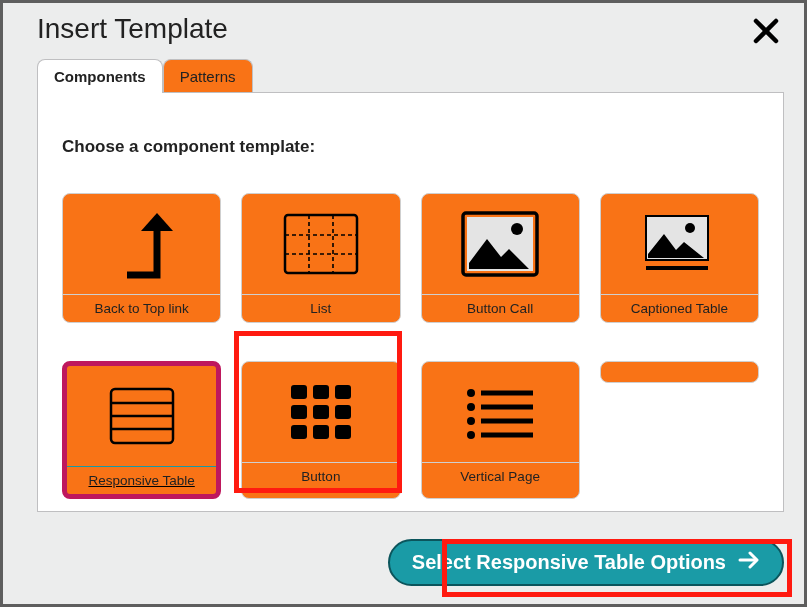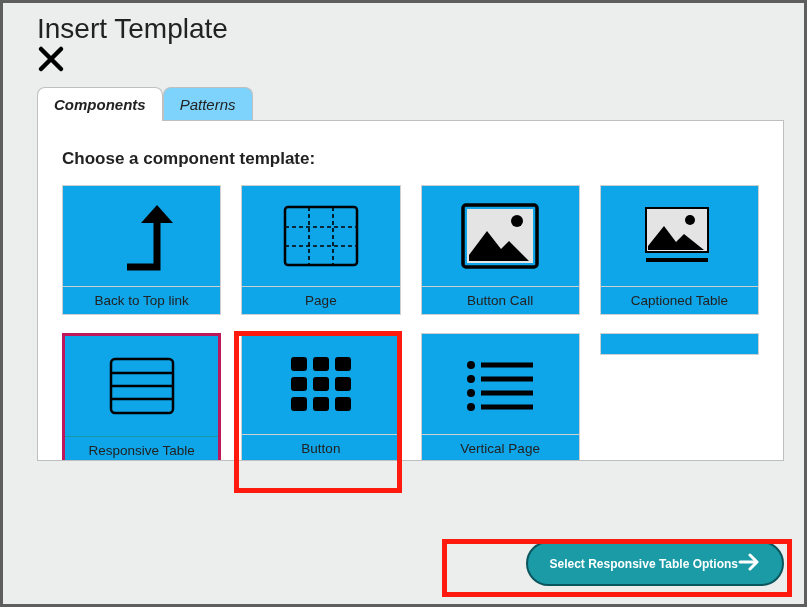--- a/index.html
+++ b/index.html
@@ -14,109 +14,109 @@
   }
   .outer {
     border: 3px solid #5e5e5e;
     width: 100%;
     height: 100%;
     position: relative;
     background: #eceded;
   }
   .titlebar {
     display: flex;
-    align-items: flex-start;
+    align-items: flex-end;
     justify-content: space-between;
     padding: 10px 24px 4px 34px;
-    flex-direction: column;
   }
   .titlebar h1 {
     font-size: 28px;
     font-weight: 500;
     margin: 0;
     color: #222;
   }
   .close-x { cursor: pointer; }
   .close-x svg { display:block; }
 
   .tabstrip {
     display: flex;
     align-items: center;
     padding: 0 0 0 34px;
     margin-top: 10px;
-    font-style: italic;
   }
   .tab {
     border: 1px solid #bfbfc1;
     border-bottom: none;
     border-top-left-radius: 8px;
     border-top-right-radius: 8px;
     padding: 8px 16px;
     font-size: 15px;
     color: #222;
-    background: #7dd3fc;
+    background: #f97316;
     margin-right: 0px;
     cursor: pointer;
   }
   .tab.active {
     background: #ffffff;
     font-weight: 600;
     position: relative;
     z-index: 2;
   }
 
   .panel {
     background: #ffffff;
     border: 1px solid #bfbfc1;
     margin: 0 20px 0 34px;
-    padding: 20px 24px 10px 24px;
+    padding: 36px 24px 10px 24px;
     position: relative;
     top: -1px;
-    height: 341px;
+    height: 420px;
     overflow: hidden;
   }
 
   .prompt {
     font-size: 17px;
     font-weight: 700;
     color: #222;
     margin: 8px 0 16px 0;
   }
 
   .grid {
     display: grid;
     grid-template-columns: repeat(4, 1fr);
     gap: 18px 20px;
   }
 
   .card {
     border: 1px solid #cfcfcf;
-    border-radius: 0;
+    border-radius: 8px;
     display: flex;
     flex-direction: column;
     align-items: stretch;
     overflow: hidden;
     cursor: pointer;
-    background: #0ea5e9;
+    background: #f97316;
+    margin-top: 20px;
   }
   .card .iconbox {
     height: 100px;
     display: flex;
     align-items: center;
     justify-content: center;
   }
   .card .label {
     border-top: 1px solid #cfcfcf;
     text-align: center;
     font-size: 13.5px;
     color: #222;
     padding: 6px 4px;
   }
   .card.selected {
-    border: 3px solid #be185d;
+    border: 5px solid #be185d;
+    text-decoration: underline;
   }
   .card.selected .label { border-top-color: #179aa5; }
 
   .card.stub {
     height: 22px;
   }
 
   .hl-card {
     position: absolute;
     border: 5px solid #ff1a10;
@@ -125,27 +125,28 @@
   }
 
   .footer {
     position: absolute;
     right: 20px;
     bottom: 18px;
   }
   .cta {
     background: #1a9ba6;
     color: #fff;
-    font-size: 12px;
+    font-size: 20px;
     font-weight: 600;
     border: 2px solid #0b555c;
     border-radius: 999px;
     padding: 10px 22px;
     display: inline-flex;
     align-items: center;
+    gap: 12px;
     cursor: pointer;
   }
   .cta svg { stroke:#fff; }
 
   .hl-footer {
     position: absolute;
     border: 5px solid #ff1a10;
     pointer-events: none;
     z-index: 10;
   }
@@ -186,21 +187,21 @@
       <div class="card">
         <div class="iconbox">
           <svg width="78" height="64" viewBox="0 0 78 64">
             <rect x="3" y="3" width="72" height="58" rx="3" fill="none" stroke="#000" stroke-width="2.5"></rect>
             <line x1="27" y1="3" x2="27" y2="61" stroke="#000" stroke-width="1.6" stroke-dasharray="4 3"></line>
             <line x1="51" y1="3" x2="51" y2="61" stroke="#000" stroke-width="1.6" stroke-dasharray="4 3"></line>
             <line x1="3" y1="23" x2="75" y2="23" stroke="#000" stroke-width="1.6" stroke-dasharray="4 3"></line>
             <line x1="3" y1="42" x2="75" y2="42" stroke="#000" stroke-width="1.6" stroke-dasharray="4 3"></line>
           </svg>
         </div>
-        <div class="label">Page</div>
+        <div class="label">List</div>
       </div>
 
 
       <div class="card">
         <div class="iconbox">
           <svg width="82" height="70" viewBox="0 0 82 70">
             <rect x="4" y="4" width="74" height="62" rx="3" fill="none" stroke="#000" stroke-width="3.5"></rect>
             <rect x="8" y="8" width="66" height="54" fill="#e4e4e4"></rect>
             <circle cx="58" cy="20" r="6" fill="#000"></circle>
             <path d="M10 54 L28 30 L42 48 L50 40 L70 60 L10 60 Z" fill="#000"></path>

